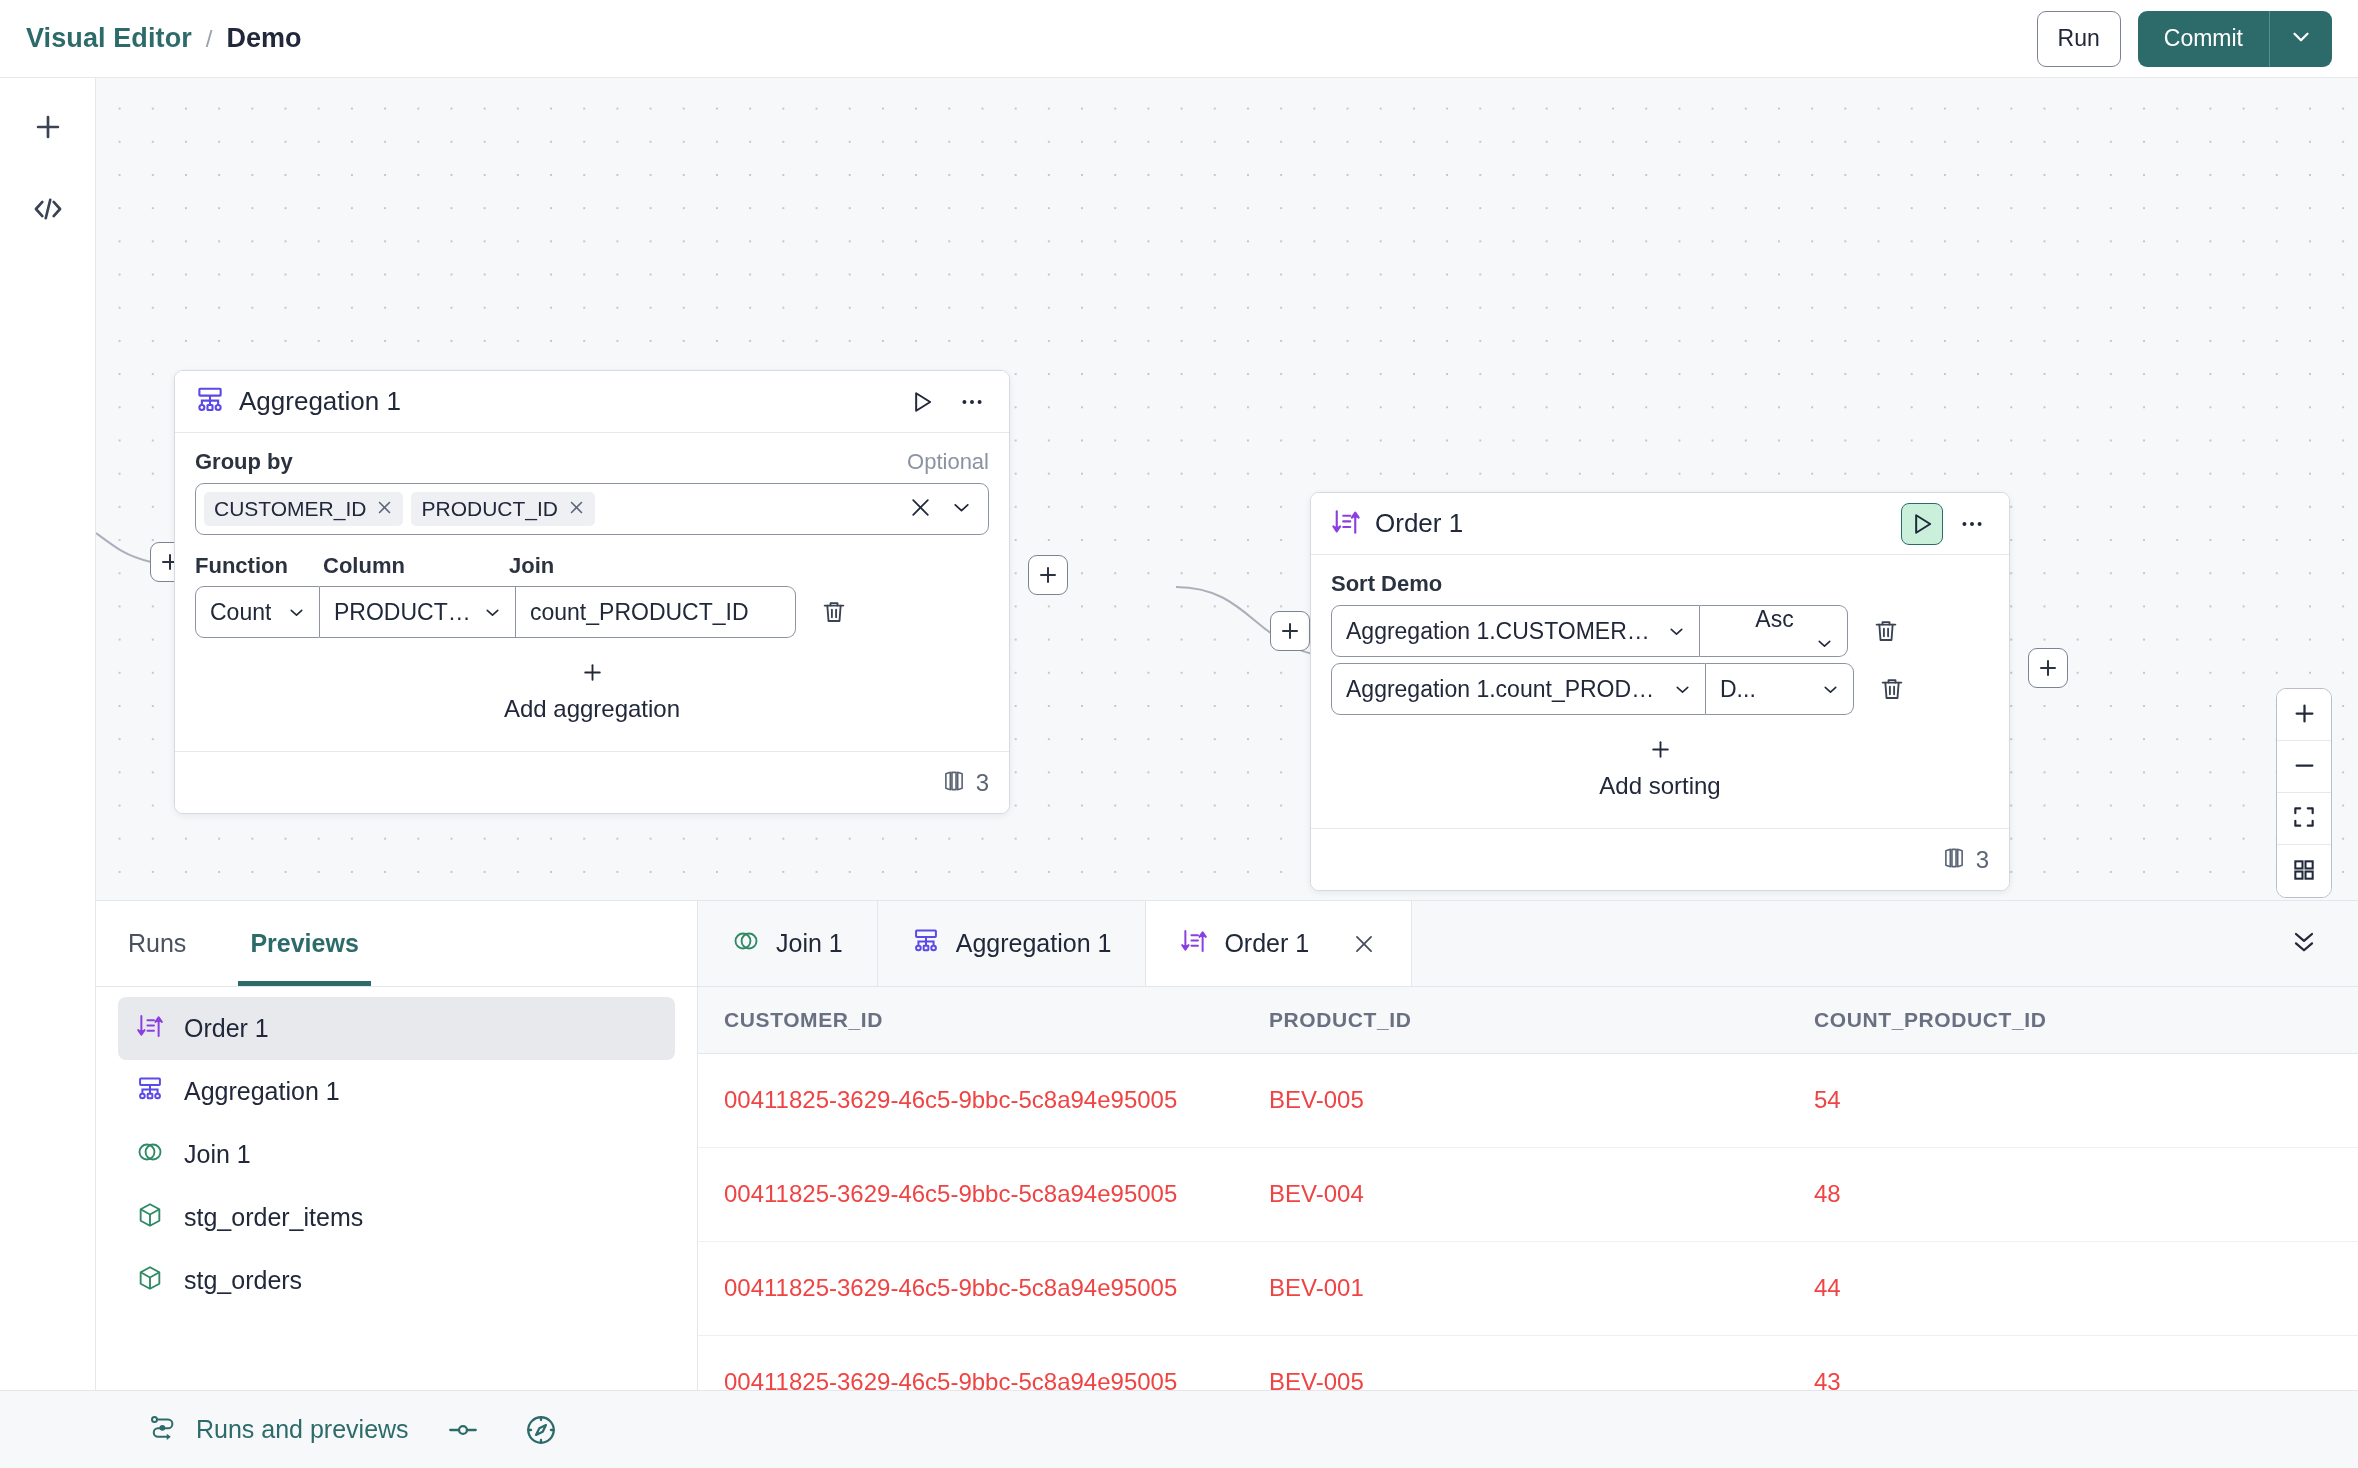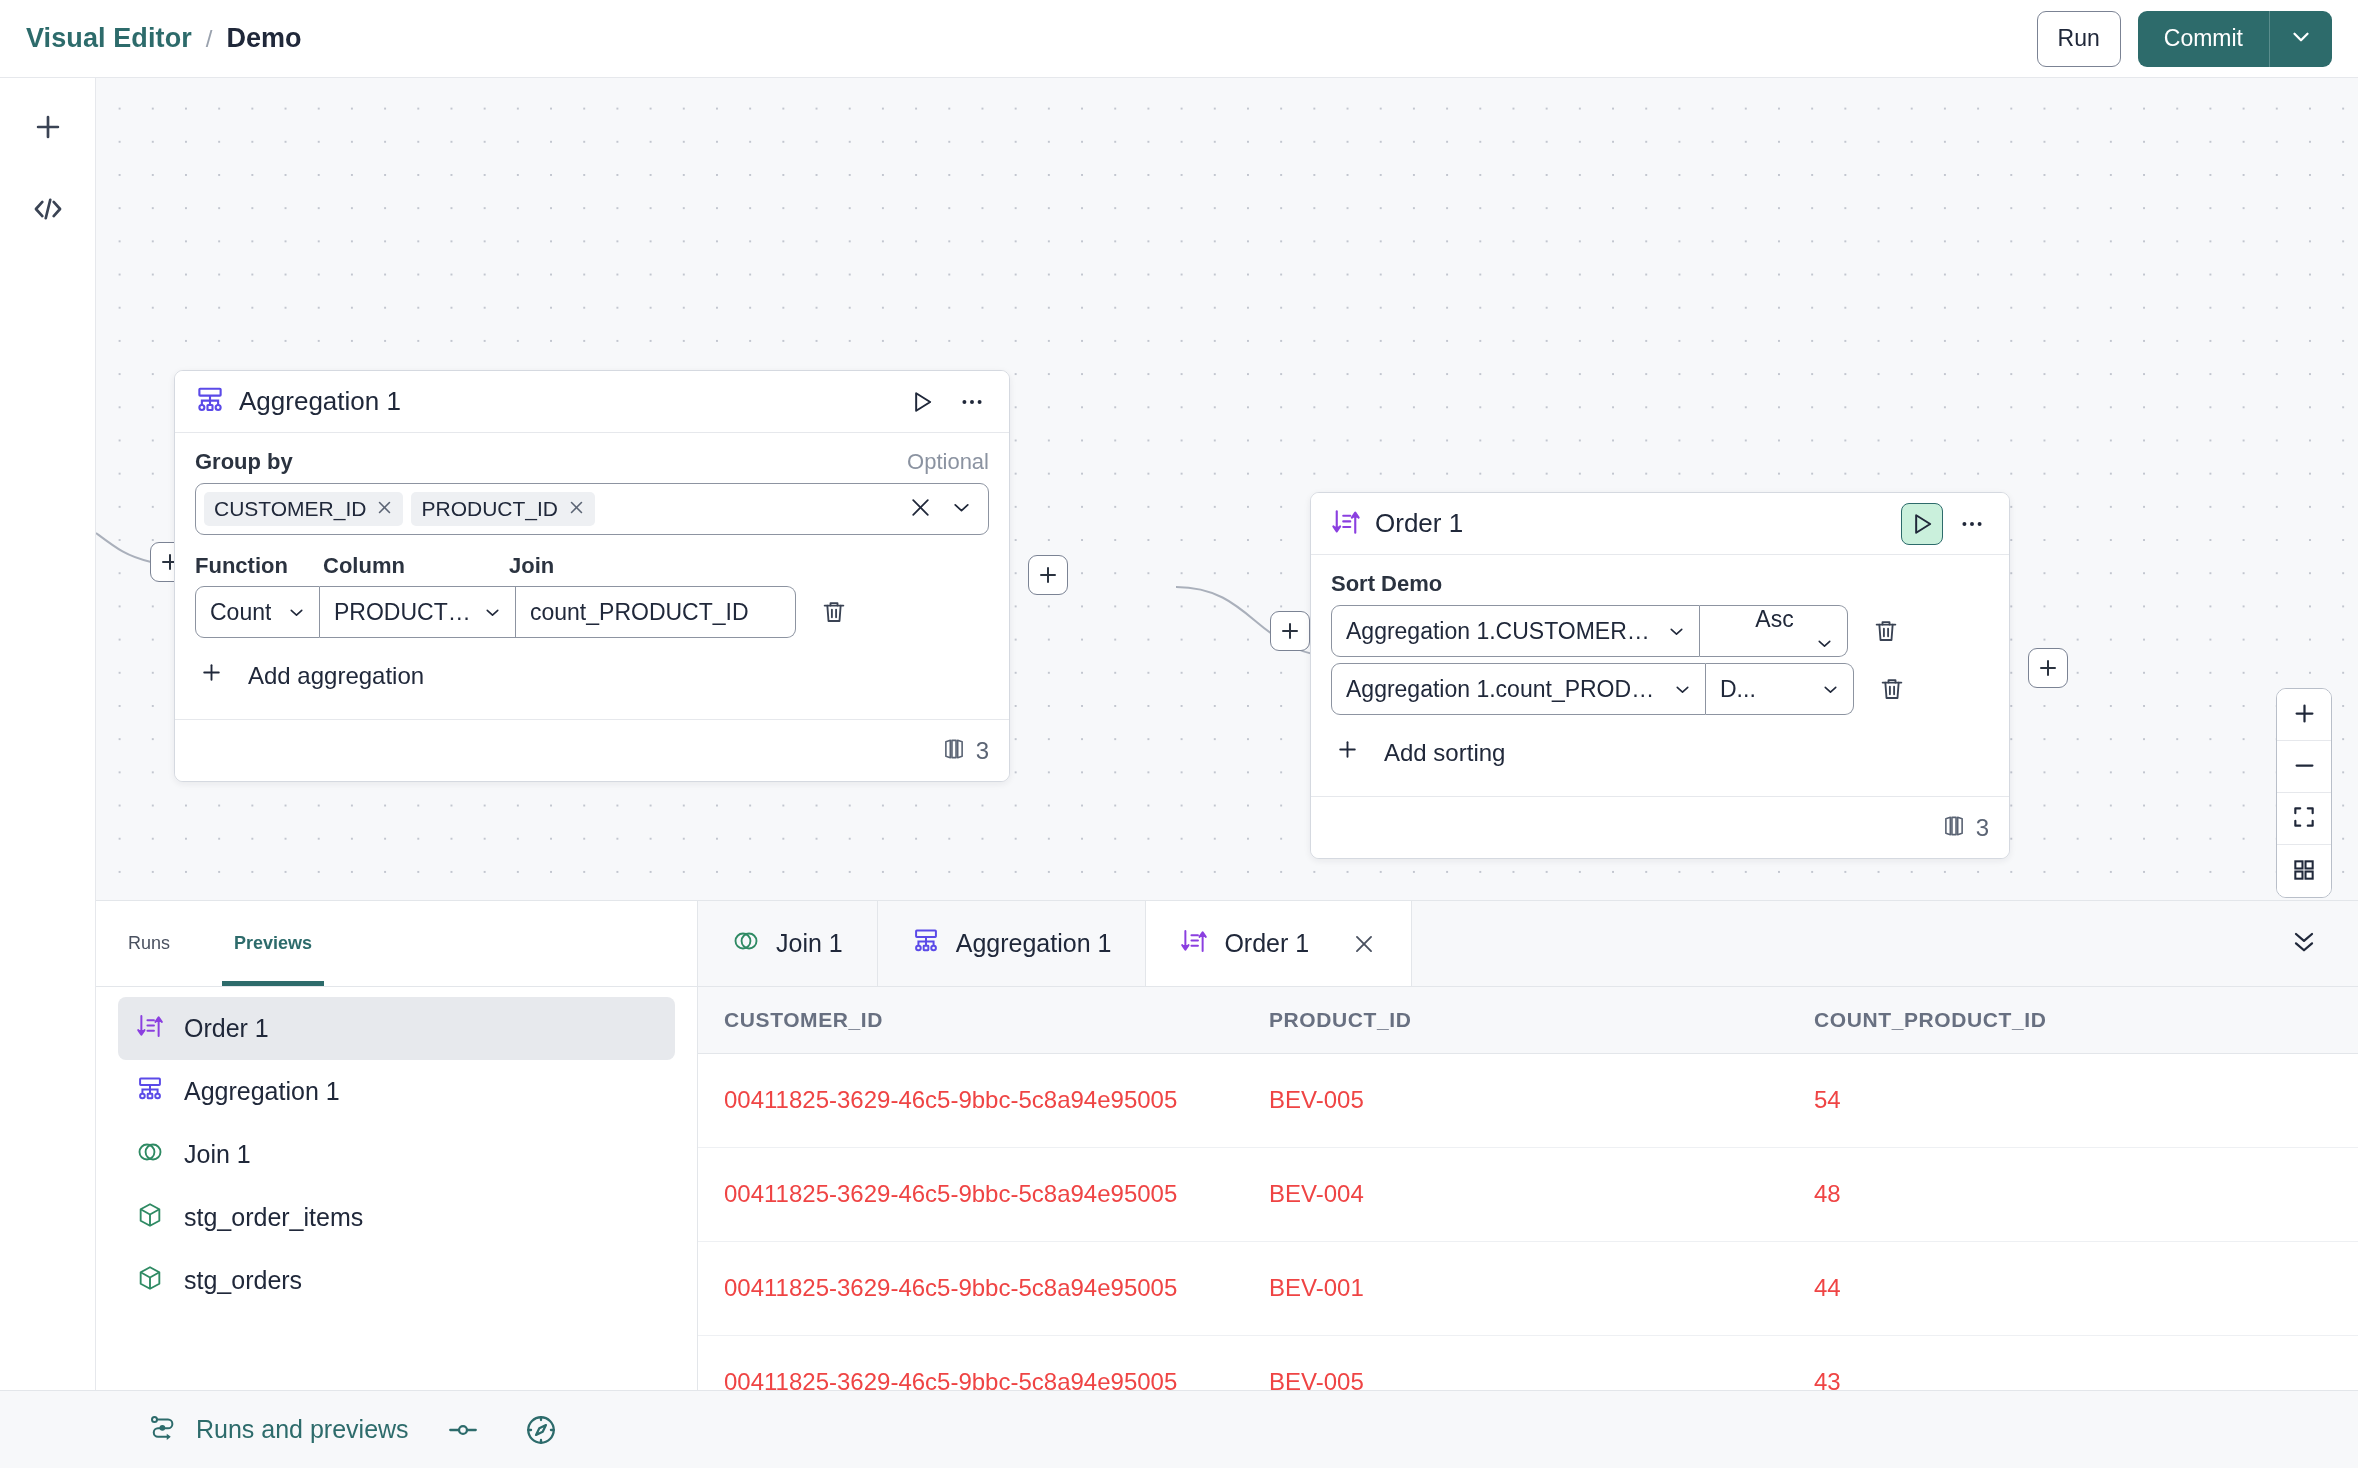--- a/index.html
+++ b/index.html
@@ -133,22 +133,22 @@
   .sel.right { border-radius: 0 9px 9px 0; border-left: none; }
   .txtbox {
     height: 52px; border: 1.4px solid #8d94a1; border-left: none; border-radius: 0 9px 9px 0;
     background: #fff; display: flex; align-items: center; padding: 0 14px; font-size: 23px; color: #20283a;
   }
   .trash-btn {
     width: 52px; height: 52px; flex: 0 0 52px; margin-left: 12px; border: none; background: transparent;
     display: flex; align-items: center; justify-content: center; cursor: pointer; color: #3a4354;
   }
   .add-link {
-    display: flex; align-items: center; gap: 24px; font-size: 24px; color: #20283a;
-    padding: 16px 4px 18px 4px; cursor: pointer;
+    display: flex; align-items: center; gap: 4px; font-size: 24px; color: #20283a;
+    padding: 16px 4px 18px 4px; cursor: pointer; flex-direction: column;
   }
 
   
   .zoomctl {
     position: absolute; right: 26px; top: 610px; width: 56px;
     background: #fff; border: 1.4px solid #b9bfc9; border-radius: 10px; z-index: 20; overflow: hidden;
   }
   .zoomctl button {
     width: 100%; height: 52px; background: #fff; border: none; border-bottom: 1px solid #e6e8ec;
     display: flex; align-items: center; justify-content: center; cursor: pointer; color: #20283a;
@@ -156,21 +156,21 @@
   .zoomctl button:last-child { border-bottom: none; }
 
   
   .bottom {
     flex: 1 1 auto; min-height: 0; display: flex; flex-direction: column;
     border-top: 1px solid #e3e6ea; background: #fff;
   }
   .bottom-tabs { height: 86px; flex: 0 0 86px; display: flex; background: #f7f8fa; border-bottom: 1px solid #e3e6ea; }
   .tabzone-left { width: 602px; flex: 0 0 602px; display: flex; align-items: stretch; background: #fff; border-right: 1px solid #e3e6ea; }
   .ltab {
-    display: flex; align-items: center; padding: 0 32px; font-size: 18px; color: #4a5160;
+    display: flex; align-items: center; padding: 0 32px; font-size: 25px; color: #4a5160;
     cursor: pointer; position: relative;
   }
   .ltab.active { color: #2d6b6b; font-weight: 700; }
   .ltab.active::after {
     content: ""; position: absolute; left: 20px; right: 20px; bottom: 0; height: 5px; background: #2d6b6b;
   }
   .tabzone-right { flex: 1 1 auto; display: flex; align-items: stretch; min-width: 0; }
   .ntab {
     display: flex; align-items: center; gap: 16px; padding: 0 34px; font-size: 25px; color: #20283a;
     cursor: pointer; border-right: 1px solid #e3e6ea; background: #f7f8fa; white-space: nowrap;

